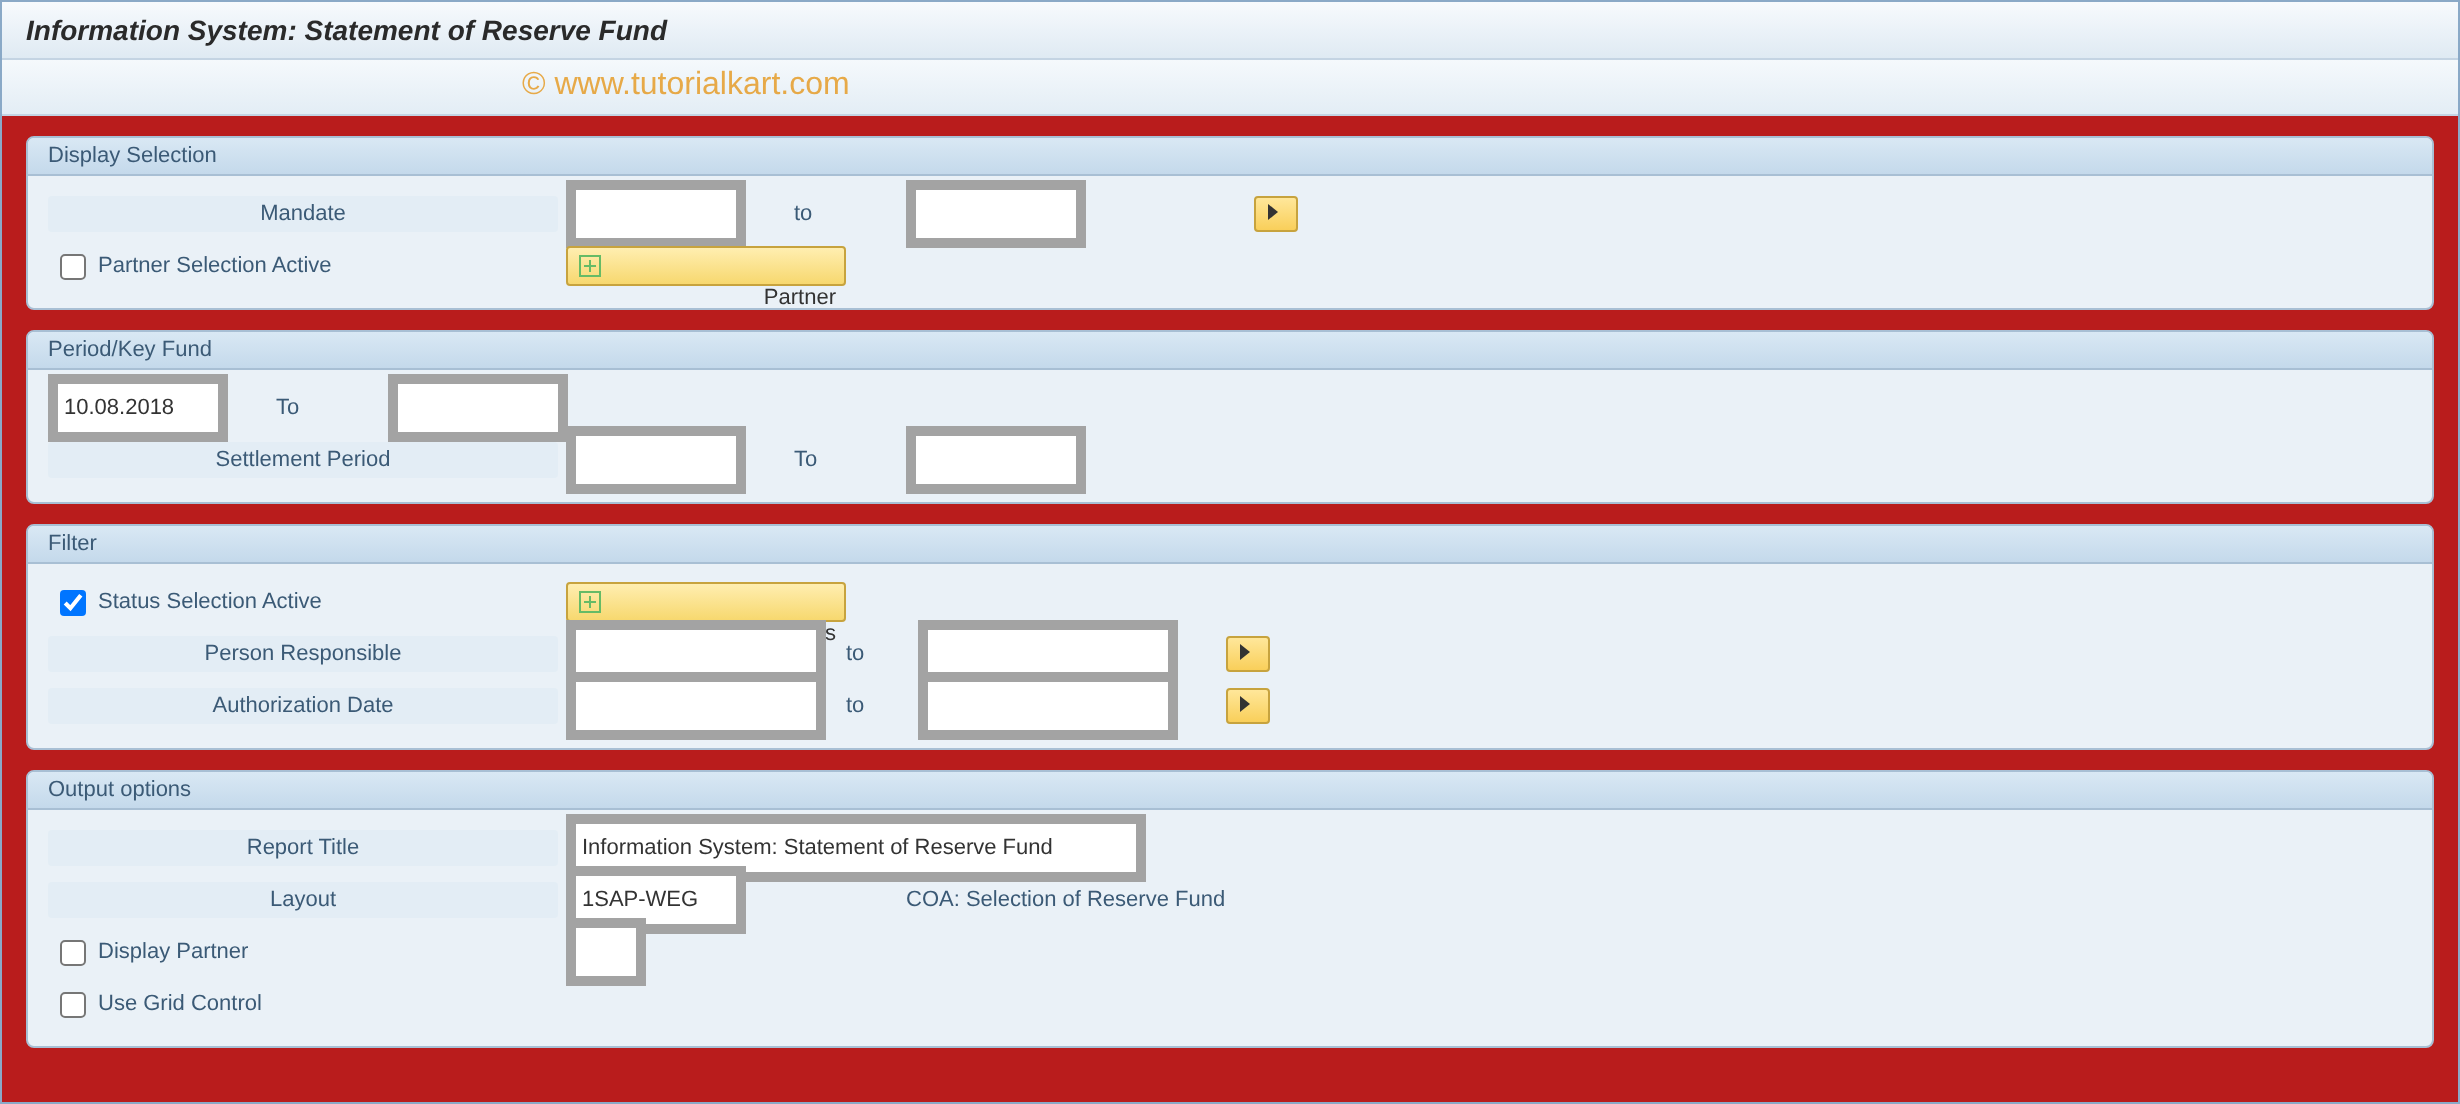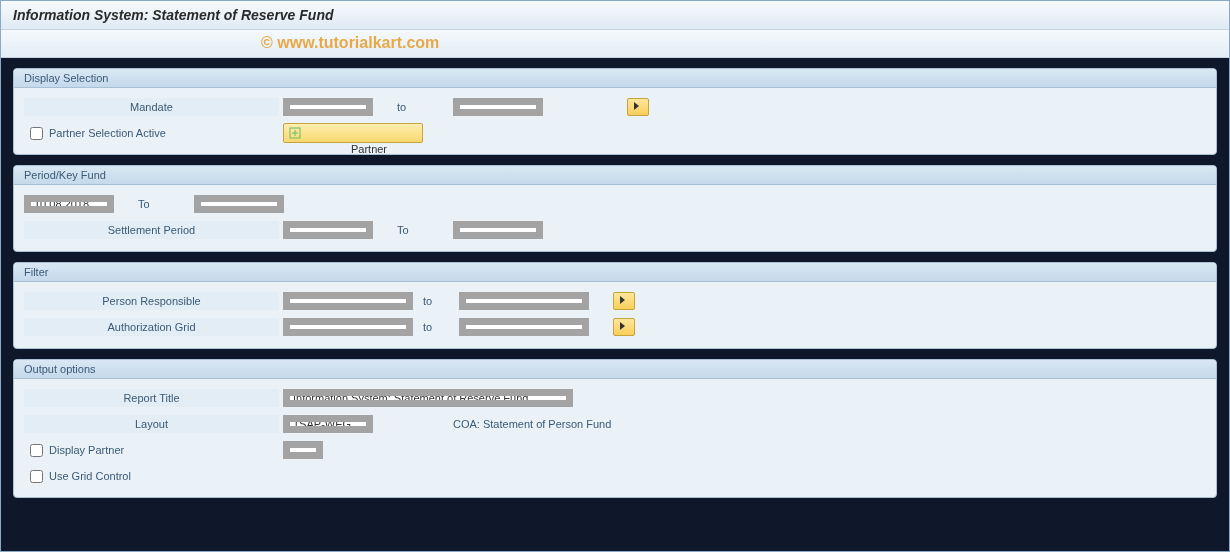--- a/index.html
+++ b/index.html
@@ -6,21 +6,21 @@
     body {
       font-family: Arial, Helvetica, sans-serif;
       font-size: 11px;
       background: #f0f0f0;
       width: 1230px;
       height: 552px;
       overflow: hidden;
     }
     .window {
       border: 1px solid #8aa9c7;
-      background: #0f172a;
+      background: #b91c1c;
       width: 100%;
       height: 100%;
     }
     .title-bar {
       background: linear-gradient(to bottom, #f7fafd, #dfeaf3);
       border-bottom: 1px solid #c4d4e3;
       padding: 6px 12px;
       font-size: 14px;
       font-weight: bold;
       font-style: italic;
@@ -31,21 +31,21 @@
       border-bottom: 1px solid #c4d4e3;
       height: 28px;
       position: relative;
     }
     .watermark {
       position: absolute;
       left: 260px;
       top: 4px;
       color: #e69d2a;
       font-size: 16px;
-      font-weight: bold;
+      font-weight: normal;
       opacity: 0.85;
     }
     .content {
       padding: 10px 12px;
     }
     .group {
       border: 1px solid #a8bfd4;
       border-radius: 4px;
       background: #eaf1f7;
       margin-bottom: 10px;
@@ -69,22 +69,22 @@
     .label {
       width: 255px;
       color: #3b5a76;
       background: #e3edf5;
       padding: 3px 6px;
       border-radius: 2px;
       margin-right: 4px;
       text-align: center;
     }
     input[type="text"] {
-      height: 18px;
-      border: 7px solid #a3a3a3;
+      height: 34px;
+      border: 5px solid #a3a3a3;
       background: #ffffff;
       font-size: 11px;
       padding: 1px 3px;
       color: #333;
     }
     .inp-sm { width: 90px; }
     .inp-md { width: 130px; }
     .inp-lg { width: 290px; }
     .inp-tiny { width: 40px; }
     .mid-label {
@@ -138,21 +138,21 @@
     .sap-btn .icon {
       width: 14px;
       height: 14px;
       display: inline-flex;
       align-items: center;
       justify-content: center;
       margin-right: 18px;
     }
     .sap-btn .btn-text {
       flex: 1;
-      text-align: center;
+      text-align: right;
       margin-top: 32px;
     }
     .static-text {
       margin-left: 36px;
       color: #3b5a76;
     }
   </style>
 </head>
 <body>
 
@@ -214,34 +214,51 @@
           <span class="mid-label2">To</span>
           <input type="text" class="inp-sm" style="margin-left: 20px;" value="">
         </div>
       </div>
     </div>
 
     <div class="group">
       <div class="group-header">Filter</div>
       <div class="group-body">
         <div class="row">
+          <div class="checkbox-wrap">
+            <input type="checkbox" checked="" style="">
+            <span>Status Selection Active</span>
+          </div>
+          <div style="width:4px"></div>
+          <div class="sap-btn">
+            <span class="icon">
+              <svg viewBox="0 0 12 12" width="12" height="12">
+                  <rect x="1" y="1" width="10" height="10" fill="none" stroke="#6b6" stroke-width="1"></rect>
+                  <line x1="3" y1="6" x2="9" y2="6" stroke="#6b6"></line>
+                  <line x1="6" y1="3" x2="6" y2="9" stroke="#6b6"></line>
+                </svg>
+            </span>
+            <span class="btn-text">Status</span>
+          </div>
+        </div>
+        <div class="row">
           <div class="label">Person Responsible</div>
           <input type="text" class="inp-md" value="" style="">
           <span class="mid-label" style="padding-left:10px;width:46px;">to</span>
           <input type="text" class="inp-md" value="" style="">
           <div class="arrow-btn">
             <span>
               <svg viewBox="0 0 10 10">
                   <path d="M1 1 L6 5 L1 9 Z" fill="#333"></path>
                 </svg>
             </span>
           </div>
         </div>
         <div class="row">
-          <div class="label">Authorization Grid</div>
+          <div class="label">Authorization Date</div>
           <input type="text" class="inp-md" value="" style="">
           <span class="mid-label" style="padding-left:10px;width:46px;">to</span>
           <input type="text" class="inp-md" value="" style="">
           <div class="arrow-btn">
             <span>
               <svg viewBox="0 0 10 10">
                   <path d="M1 1 L6 5 L1 9 Z" fill="#333"></path>
                 </svg>
             </span>
           </div>
@@ -252,21 +269,21 @@
     <div class="group">
       <div class="group-header">Output options</div>
       <div class="group-body">
         <div class="row">
           <div class="label">Report Title</div>
           <input type="text" class="inp-lg" value="Information System: Statement of Reserve Fund" style="">
         </div>
         <div class="row">
           <div class="label">Layout</div>
           <input type="text" class="inp-sm" value="1SAP-WEG" style="">
-          <span class="static-text" style="margin-left:80px;">COA: Statement of Person Fund</span>
+          <span class="static-text" style="margin-left:80px;">COA: Selection of Reserve Fund</span>
         </div>
         <div class="row">
           <div class="checkbox-wrap">
             <input type="checkbox" style="">
             <span>Display Partner</span>
           </div>
           <div style="width:4px"></div>
           <input type="text" class="inp-tiny" value="" style="">
         </div>
         <div class="row">

